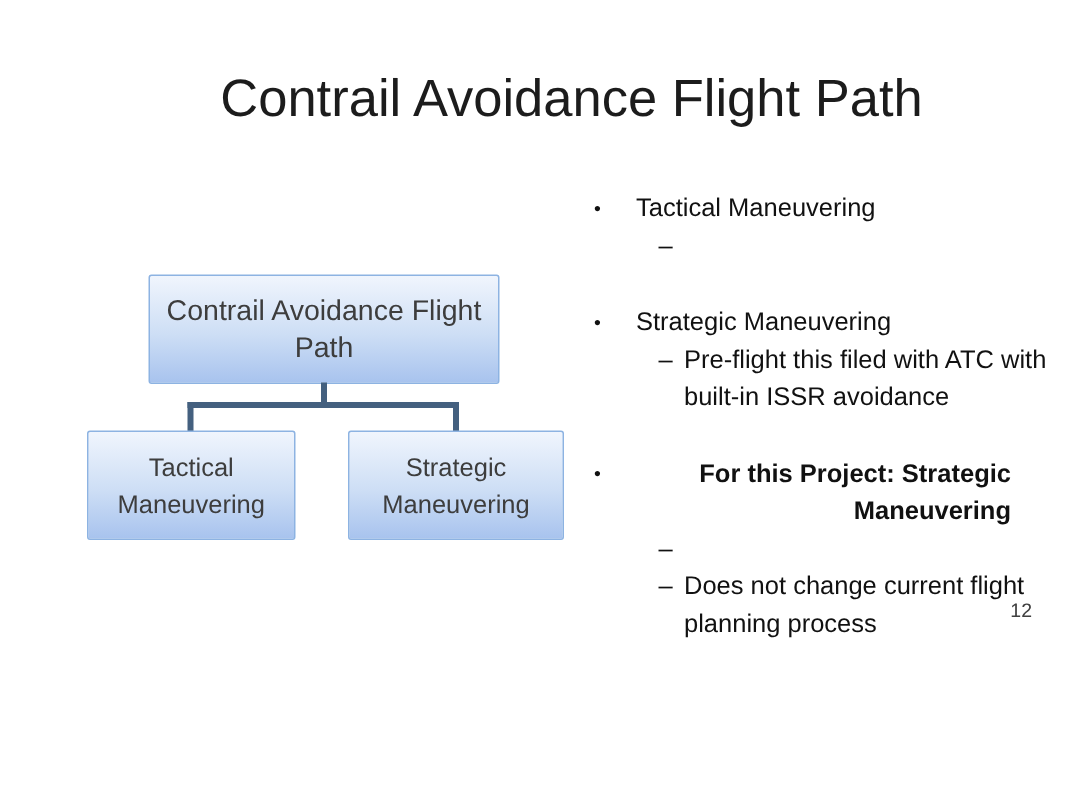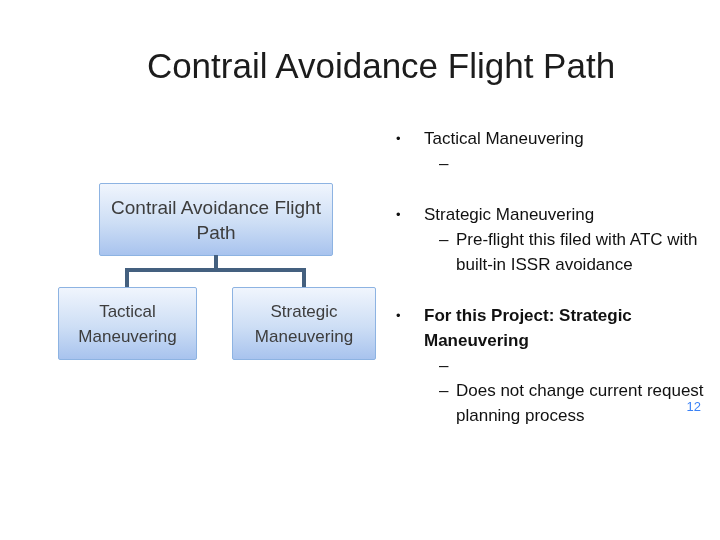--- a/index.html
+++ b/index.html
@@ -37,29 +37,29 @@
 
   
   .bullets {
     position:absolute; left:374px; top:126px; width:322px;
     font-size:17px; line-height:25px; color:#111111;
   }
   .bullet-group { margin-bottom:26px; }
   .b-title-row { display:flex; }
   .b-dot { flex:0 0 28px; font-size:13px; line-height:25px; padding-left:1px; }
   .b-title { width:250px; }
-  .b-title.bold { font-weight:700; }
+  .b-title.bold { font-weight:700;text-align:right; }
   .b-sub-row { display:flex; padding-left:44px; }
   .b-dash { flex:0 0 17px; line-height:25px; }
   .b-sub-text { width:259px; }
 
   
   .page-number {
-    position:absolute; right:40px; bottom:18px;
-    font-size:13px; color:#3b82f6;
+    position:absolute; right:53px; bottom:18px;
+    font-size:13px; color:#404040;
   }
 </style>
 </head>
 <body>
 
 <div class="slide">
 
   <h1 class="slide-title">Contrail Avoidance Flight Path</h1>
 
   <div>
@@ -106,21 +106,21 @@
     <div class="bullet-group">
       <div class="b-title-row">
         <span class="b-dot">•</span>
         <span class="b-title bold">For this Project: Strategic Maneuvering</span>
       </div>
       <div class="b-sub-row">
         <span class="b-dash">–</span>
       </div>
       <div class="b-sub-row">
         <span class="b-dash">–</span>
-        <span class="b-sub-text">Does not change current request planning process</span>
+        <span class="b-sub-text">Does not change current flight planning process</span>
       </div>
     </div>
 
   </div>
 
   <div class="page-number">12</div>
 
 </div>
 
 </body></html>

